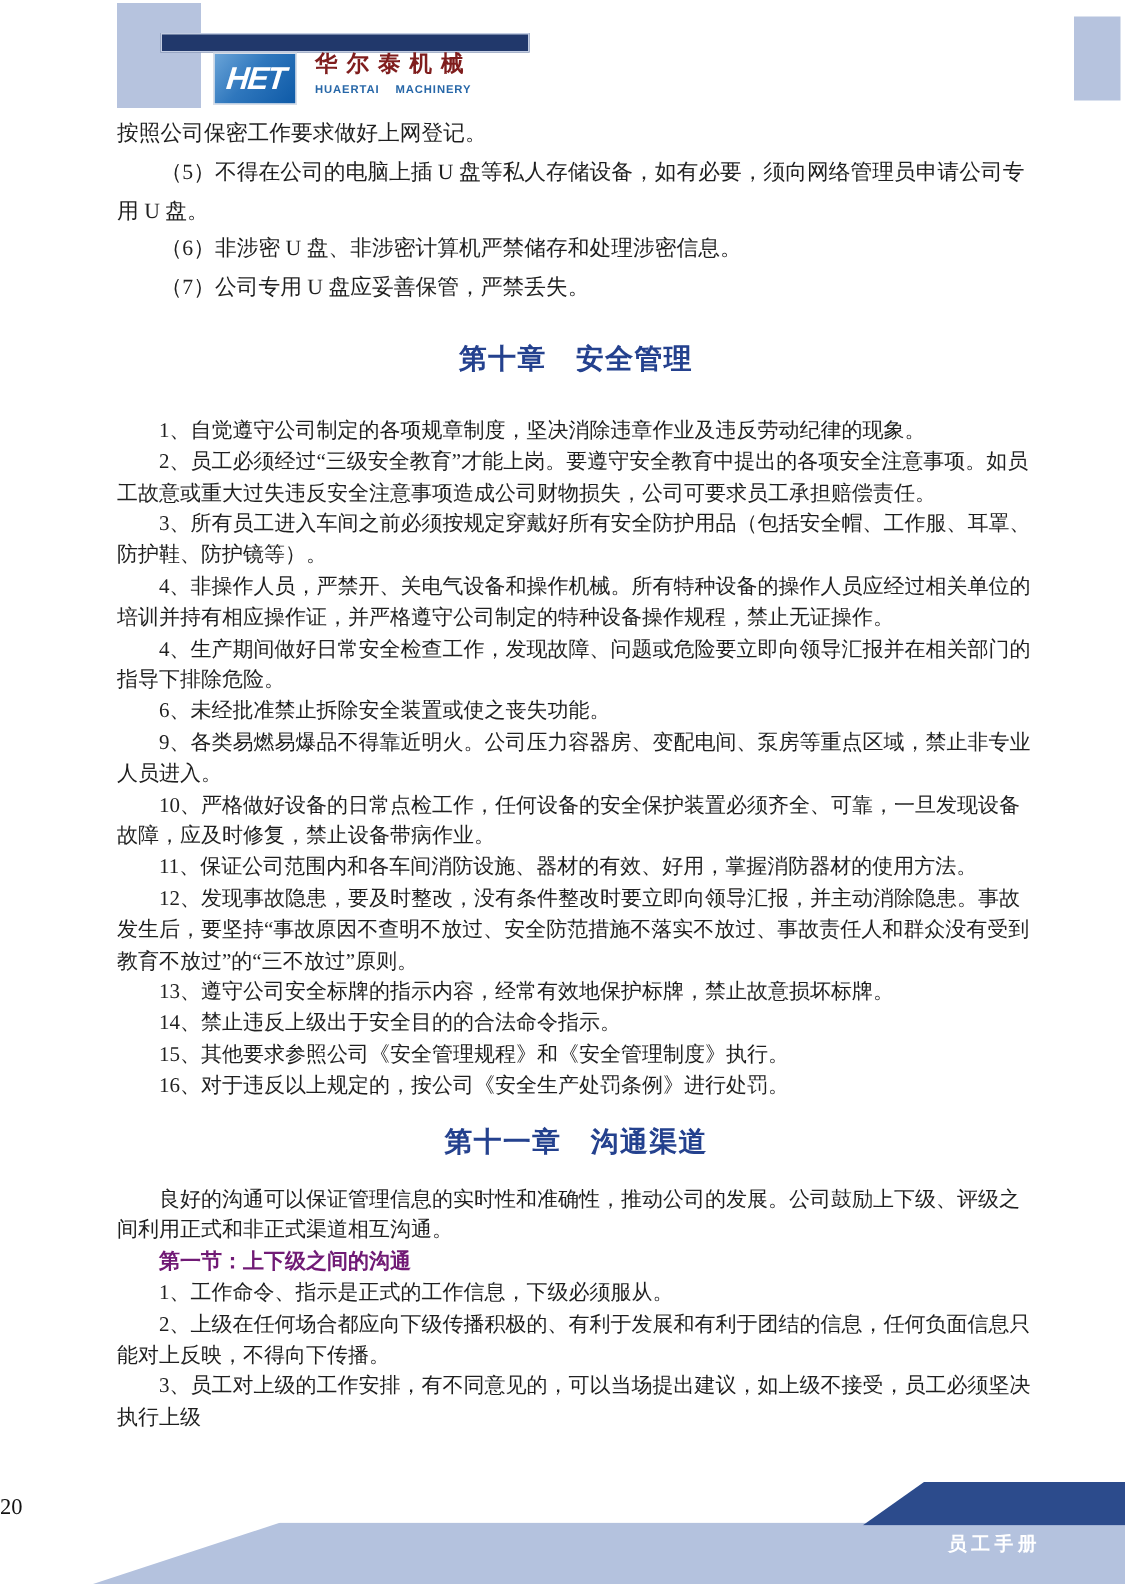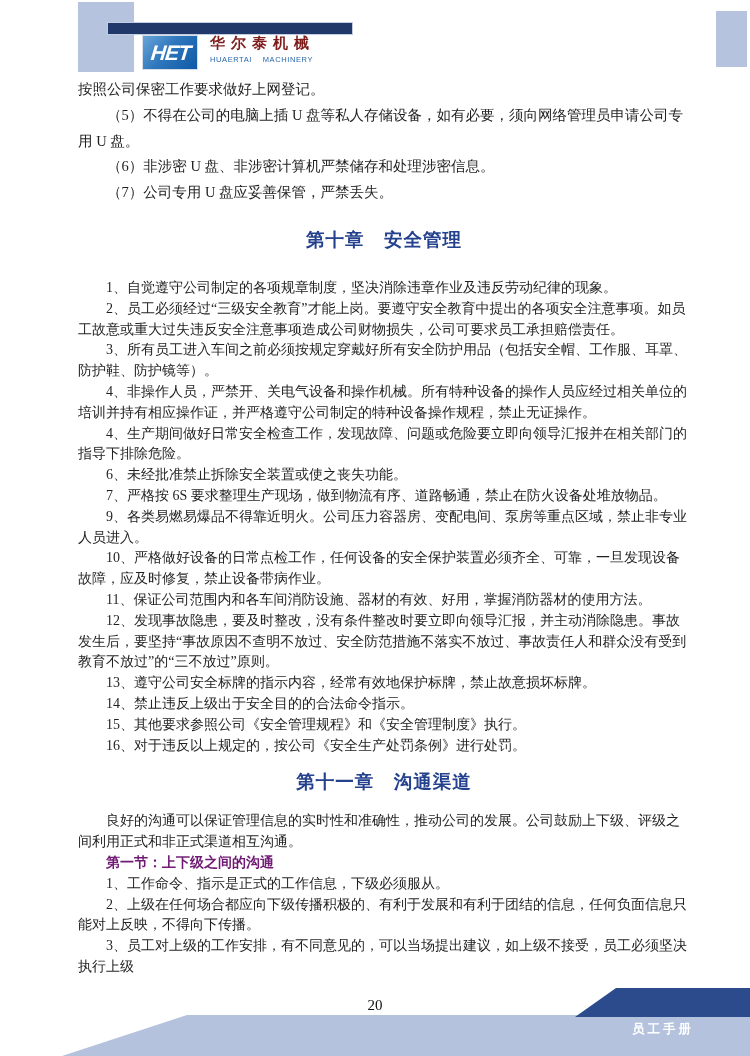--- a/index.html
+++ b/index.html
@@ -23,38 +23,38 @@
   .logo-box span {
     color:#ffffff; font-family:"Liberation Sans",sans-serif; font-weight:bold;
     font-style:italic; font-size:21px; letter-spacing:-1px; transform:skewX(-6deg);
   }
   .logo-names { margin-left:12px; }
   .logo-names .cn {
     color:#7f1d1d; font-weight:bold; font-size:15px; letter-spacing:6px;
     font-family:"Liberation Serif","DejaVu Serif",serif; line-height:17px;
   }
   .logo-names .en {
-    color:#2767a8; font-weight:normal; font-size:7.5px; letter-spacing:0.6px; word-spacing:8px;
+    color:#2767a8; font-weight:bold; font-size:7.5px; letter-spacing:0.6px; word-spacing:8px;
     font-family:"Liberation Sans","DejaVu Sans",sans-serif; margin-top:3px;
   }
   
   .content { position:absolute; left:78px; top:77px; width:612px; font-size:14.5px; }
   .content p { margin:0; }
   p.flush { line-height:25.8px; text-indent:0; }
   p.ind   { line-height:25.8px; text-indent:2em; }
   p.tight { line-height:20.8px; text-indent:2em; font-size:14px; }
   h2.chapter {
     margin:21px 0 25px 0; text-align:center; font-size:18.5px; font-weight:bold;
     color:#24418e; letter-spacing:1px; line-height:26px;
   }
   h2.chapter.second { margin:13px 0 16px 0; }
   p.section-title { color:#701a75; font-weight:bold; font-size:14px; line-height:20.8px; text-indent:2em; }
   
   .pageno {
-    position:absolute; left:0; right:0; top:997px; text-align:center;
+    position:absolute; left:0; right:0; top:997px; 
     font-size:15px; color:#111111;
   }
   .footer-band {
     position:absolute; left:0; bottom:0; width:750px; height:41px; background:#b4c2de;
     clip-path:polygon(187px 0, 750px 0, 750px 41px, 62px 41px);
   }
   .footer-flag {
     position:absolute; right:0; bottom:39px; width:175px; height:29px; background:#2c4b8c;
     clip-path:polygon(41px 0, 175px 0, 175px 29px, 0 29px);
   }
@@ -90,21 +90,20 @@
     <p class="ind">（7）公司专用 U 盘应妥善保管，严禁丢失。</p>
 
     <h2 class="chapter">第十章　安全管理</h2>
 
     <p class="tight">1、自觉遵守公司制定的各项规章制度，坚决消除违章作业及违反劳动纪律的现象。</p>
     <p class="tight">2、员工必须经过“三级安全教育”才能上岗。要遵守安全教育中提出的各项安全注意事项。如员工故意或重大过失违反安全注意事项造成公司财物损失，公司可要求员工承担赔偿责任。</p>
     <p class="tight">3、所有员工进入车间之前必须按规定穿戴好所有安全防护用品（包括安全帽、工作服、耳罩、防护鞋、防护镜等）。</p>
     <p class="tight">4、非操作人员，严禁开、关电气设备和操作机械。所有特种设备的操作人员应经过相关单位的培训并持有相应操作证，并严格遵守公司制定的特种设备操作规程，禁止无证操作。</p>
     <p class="tight">4、生产期间做好日常安全检查工作，发现故障、问题或危险要立即向领导汇报并在相关部门的指导下排除危险。</p>
     <p class="tight">6、未经批准禁止拆除安全装置或使之丧失功能。</p>
-    <p class="tight">7、严格按 6S 要求整理生产现场，做到物流有序、道路畅通，禁止在防火设备处堆放物品。</p>
     <p class="tight">9、各类易燃易爆品不得靠近明火。公司压力容器房、变配电间、泵房等重点区域，禁止非专业人员进入。</p>
     <p class="tight">10、严格做好设备的日常点检工作，任何设备的安全保护装置必须齐全、可靠，一旦发现设备故障，应及时修复，禁止设备带病作业。</p>
     <p class="tight">11、保证公司范围内和各车间消防设施、器材的有效、好用，掌握消防器材的使用方法。</p>
     <p class="tight">12、发现事故隐患，要及时整改，没有条件整改时要立即向领导汇报，并主动消除隐患。事故发生后，要坚持“事故原因不查明不放过、安全防范措施不落实不放过、事故责任人和群众没有受到教育不放过”的“三不放过”原则。</p>
     <p class="tight">13、遵守公司安全标牌的指示内容，经常有效地保护标牌，禁止故意损坏标牌。</p>
     <p class="tight">14、禁止违反上级出于安全目的的合法命令指示。</p>
     <p class="tight">15、其他要求参照公司《安全管理规程》和《安全管理制度》执行。</p>
     <p class="tight">16、对于违反以上规定的，按公司《安全生产处罚条例》进行处罚。</p>
 
     <h2 class="chapter second">第十一章　沟通渠道</h2>

